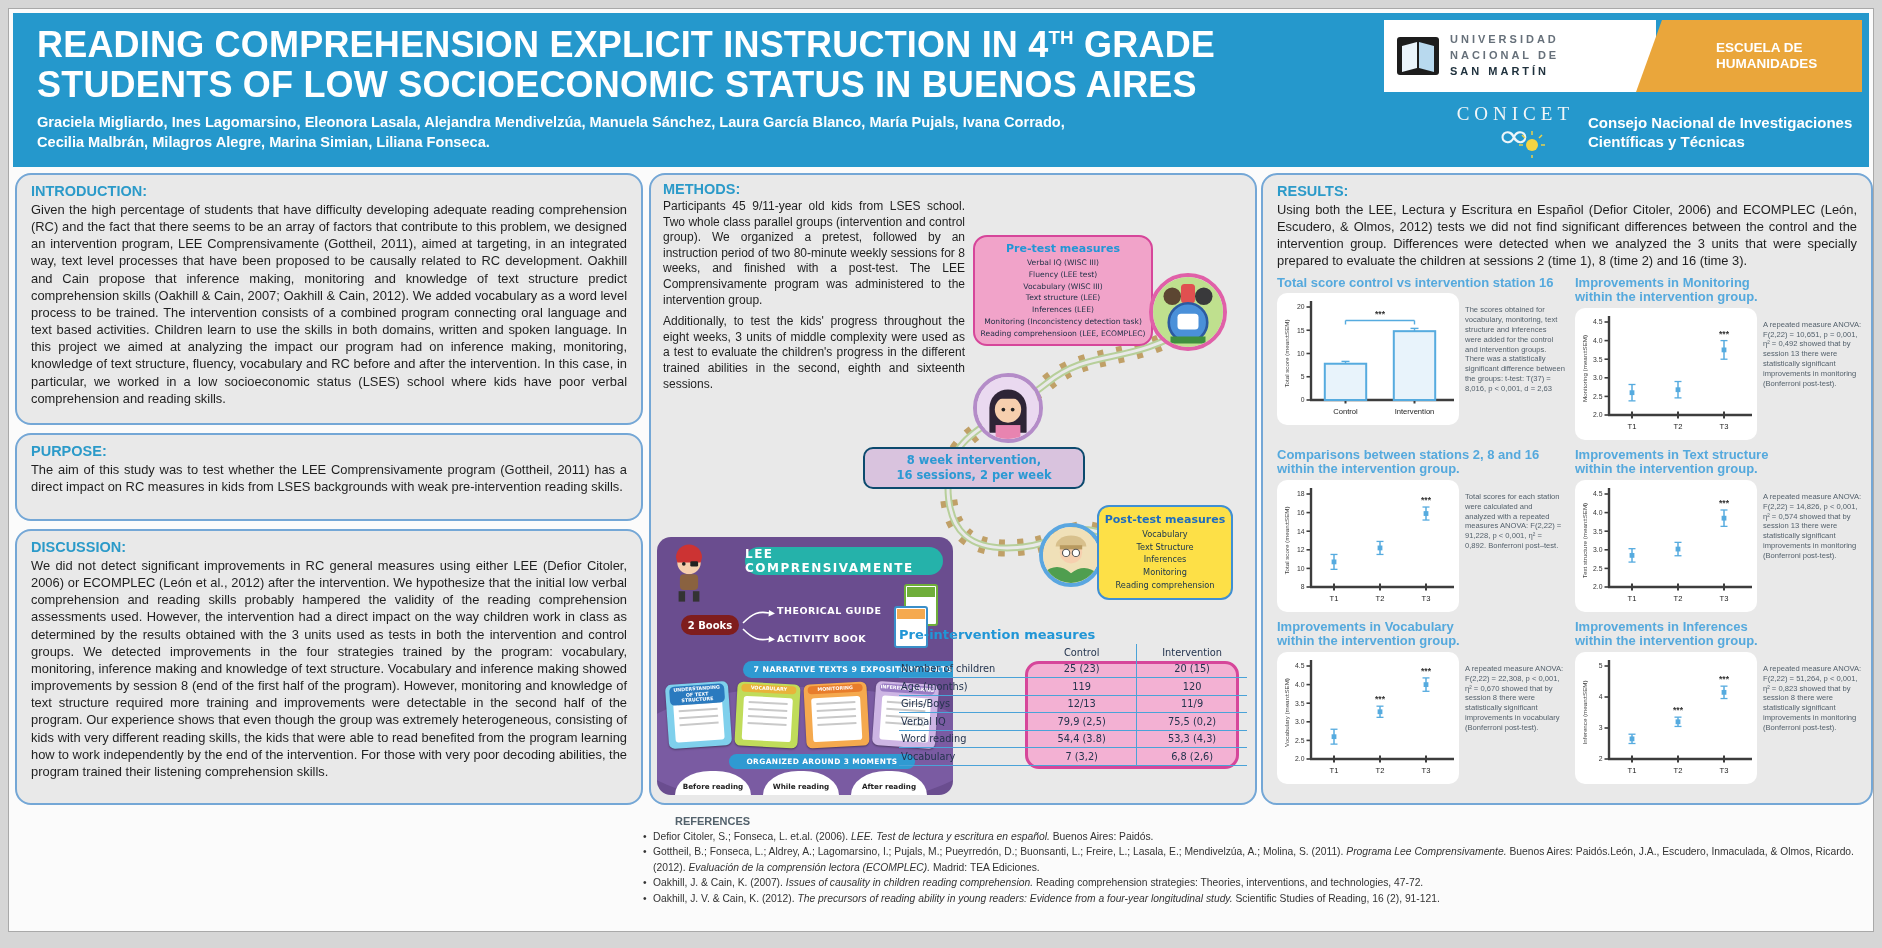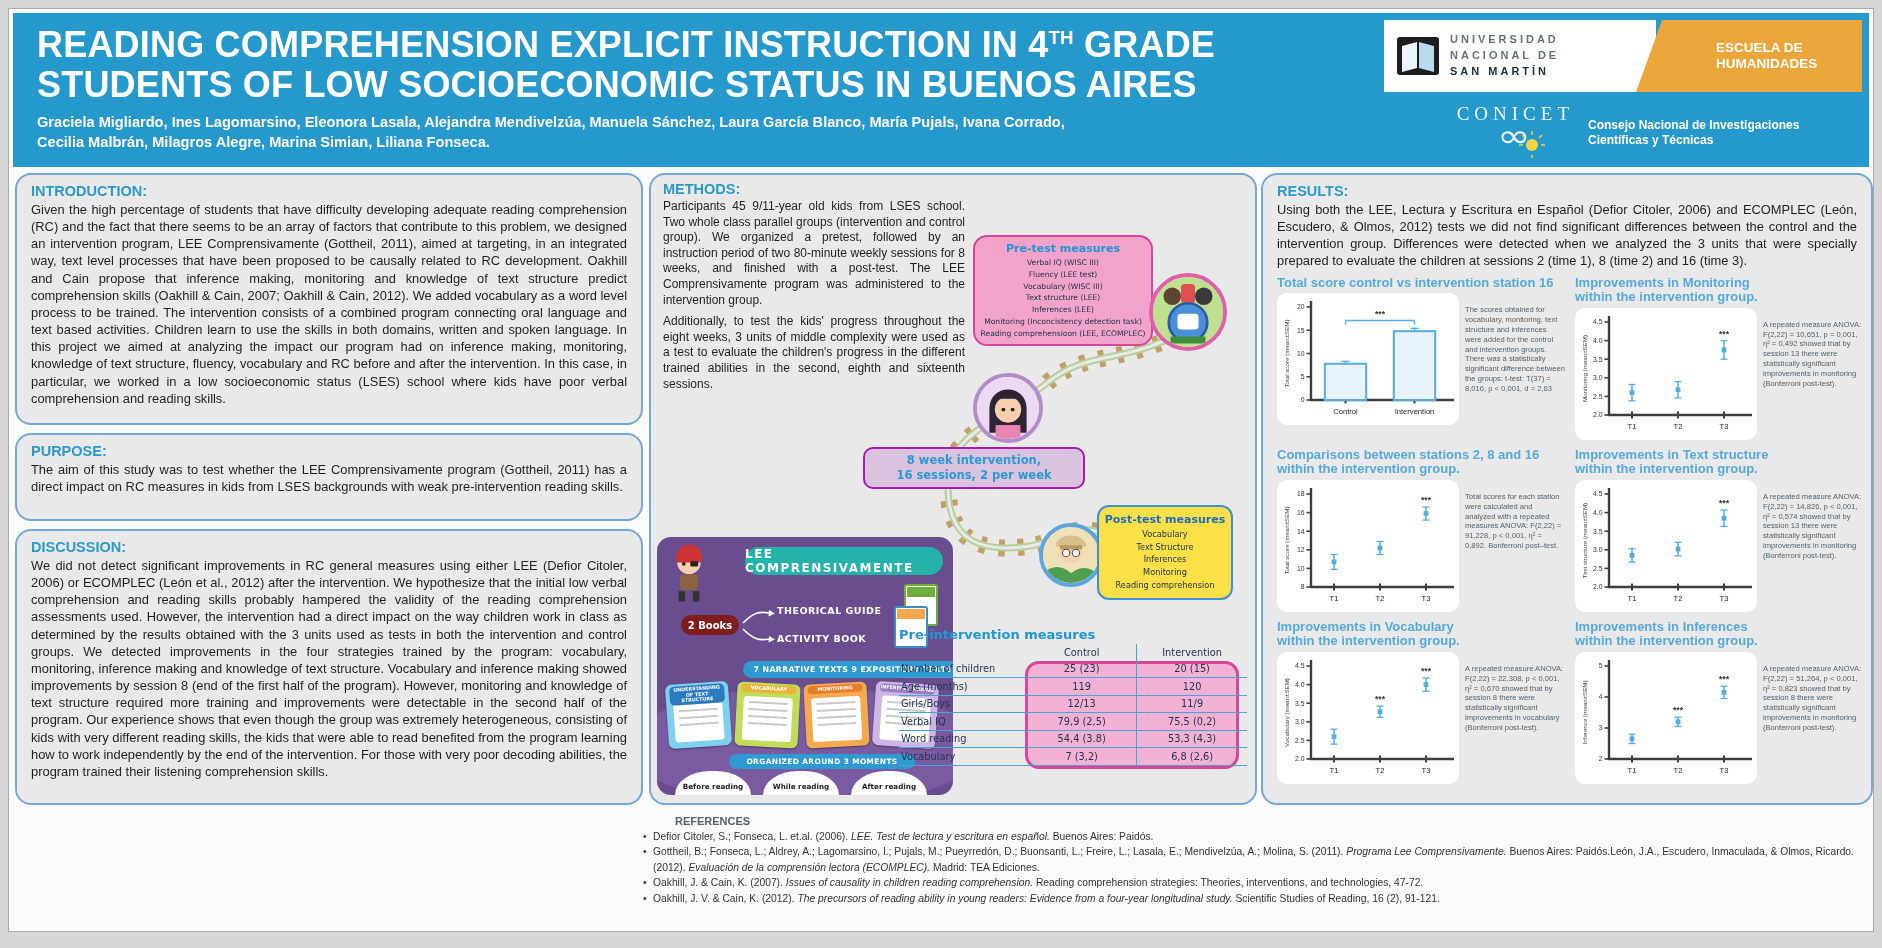--- a/index.html
+++ b/index.html
@@ -16,21 +16,21 @@
   .unsam-box{position:absolute;left:0;top:0;width:272px;height:72px;background:#fff;
     display:flex;align-items:center;gap:10px;padding-left:12px;box-sizing:border-box;}
   .unsam-text{font-size:11px;font-weight:bold;letter-spacing:3px;line-height:1.45;color:#66707a;}
   .unsam-text .l3{color:#20323e;}
   .escuela{position:absolute;right:0;top:0;width:226px;height:72px;background:#eaa63b;
     clip-path:polygon(26px 0,100% 0,100% 100%,0 100%);display:flex;align-items:center;}
   .escuela div{padding-left:40px;color:#fff;font-weight:bold;font-size:13.5px;line-height:1.2;}
   .conicet-row{position:absolute;right:7px;top:90px;width:478px;height:60px;display:flex;align-items:center;}
   .conicet-logo{width:190px;text-align:right;}
   .conicet-name{color:#f2f6f8;font-family:"Liberation Serif",serif;font-size:19px;letter-spacing:5px;}
-  .conicet-desc{color:#fff;font-weight:bold;font-size:12px;line-height:1.25;padding-left:14px;}
+  .conicet-desc{color:#fff;font-weight:bold;font-size:15px;line-height:1.25;padding-left:14px;}
   
   .panel{position:absolute;background:#e9e9e9;border:2px solid #74a7d6;border-radius:16px;
     padding:8px 14px;box-sizing:border-box;}
   .panel h2{margin:0 0 2px 0;color:#2b9ac9;font-size:14.5px;}
   .panel p{margin:0 0 6px 0;font-size:12.9px;line-height:1.33;text-align:justify;color:#1f1f1f;}
   .col-left-1{left:6px;top:164px;width:628px;height:252px;}
   .col-left-2{left:6px;top:424px;width:628px;height:88px;}
   .col-left-3{left:6px;top:520px;width:628px;height:276px;}
   .panel-methods{left:640px;top:164px;width:608px;height:632px;padding:0;}
   .panel-results{left:1252px;top:164px;width:612px;height:632px;}
@@ -38,21 +38,21 @@
   .methods-text{position:absolute;left:12px;top:6px;width:302px;z-index:2;}
   .methods-text p{font-size:12px;line-height:1.3;}
   .track{position:absolute;left:0;top:0;width:604px;height:628px;z-index:1;}
   .dgbox{position:absolute;z-index:3;box-sizing:border-box;font-family:"DejaVu Sans",sans-serif;text-align:center;}
   .pretest{left:322px;top:60px;width:180px;background:#f1a3c9;border:2.5px solid #d6469a;border-radius:14px;padding:5px 3px;}
   .pretest .bx-title{color:#2196d6;font-weight:bold;font-size:11px;margin-bottom:2px;}
   .pretest .bx-item{font-size:7.6px;color:#1c2f45;line-height:1.55;}
   .posttest{left:446px;top:318px;width:136px;background:#fde047;border:2.5px solid #3f8fd4;border-radius:12px;padding:6px 3px;margin-top:12px;}
   .posttest .bx-title{color:#1e6cc0;font-weight:bold;font-size:11px;margin-bottom:2px;}
   .posttest .bx-item{font-size:8.2px;color:#16324e;line-height:1.55;}
-  .interv{left:212px;top:272px;width:222px;background:#d9c3de;border:2px solid #a21caf;border-radius:10px;
+  .interv{left:212px;top:272px;width:222px;background:#d9c3de;border:2px solid #0c4a6e;border-radius:10px;
     padding:4px 2px;color:#2b99d3;font-weight:bold;font-size:11.5px;line-height:1.3;}
   .kid-circle{position:absolute;border-radius:50%;overflow:hidden;z-index:3;}
   .kid-circle svg{display:block;width:100%;height:100%;}
   .kc-train{left:498px;top:98px;width:70px;height:70px;border:4px solid #e060a8;}
   .kc-girl{left:322px;top:198px;width:62px;height:62px;border:4px solid #b48cc8;}
   .kc-expl{left:388px;top:348px;width:56px;height:56px;border:4px solid #5aa6e0;}
   
   .table-block{position:absolute;left:248px;top:452px;width:348px;z-index:3;font-family:"DejaVu Sans",sans-serif;}
   .table-title{color:#2196d6;font-weight:bold;font-size:13px;margin-bottom:2px;}
   .table-wrap{position:relative;}

